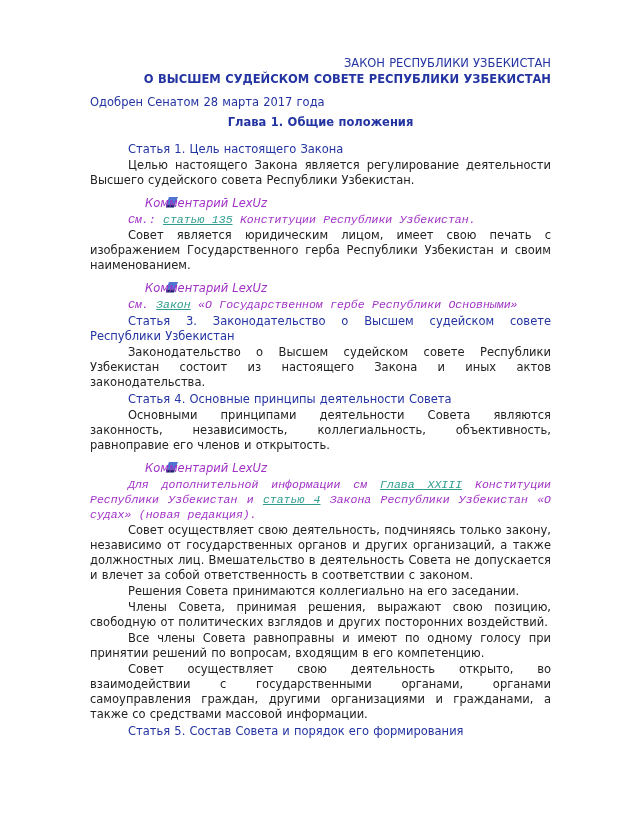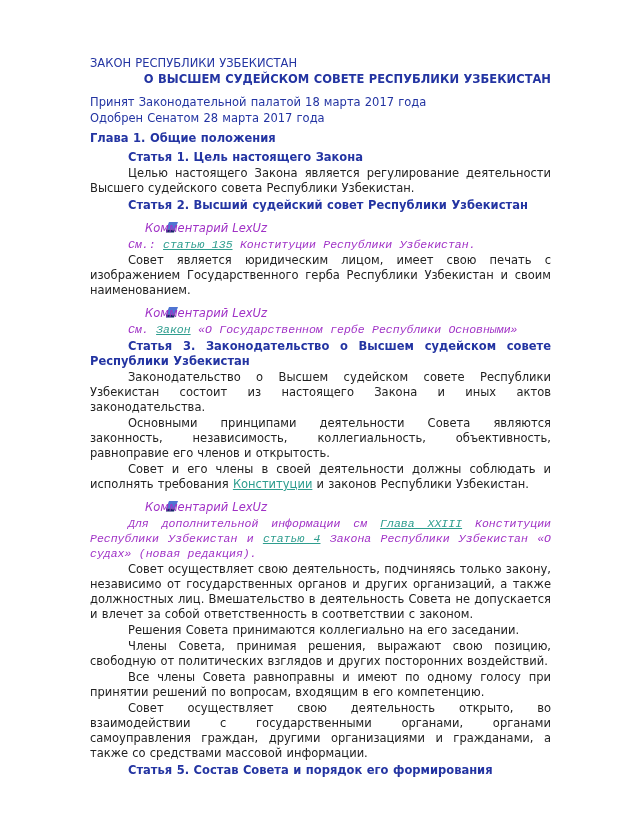--- a/index.html
+++ b/index.html
@@ -21,44 +21,44 @@
     padding: 55px 89px 20px 90px;
     background: #ffffff;
   }
   .blk {
     margin: 1px 0;
     font-size: 11.5px;
     line-height: 15px;
     word-spacing: 0.5px;
   }
   .doc-title {
-    text-align: left;
+    text-align: right;
     color: #2334a2;
     font-weight: normal;
   }
   .doc-subtitle {
     text-align: right;
     color: #2334a2;
     font-weight: bold;
     margin-bottom: 8px;
   }
   .meta {
     color: #2334a2;
     text-align: left;
   }
   .chapter {
-    text-align: left;
+    text-align: center;
     color: #2334a2;
     font-weight: bold;
     margin-top: 5px;
-    margin-bottom: 4px;
+    margin-bottom: 12px;
   }
   .article {
     color: #2334a2;
-    font-weight: bold;
+    font-weight: normal;
     text-align: justify;
     text-indent: 38px;
     margin-top: 2px;
   }
   .para {
     color: #222222;
     text-align: justify;
     text-indent: 38px;
   }
   .comment-label {
@@ -86,41 +86,39 @@
     vertical-align: -1px;
     margin-right: 5px;
   }
 </style>
 </head>
 <body>
 
 <div class="page">
     <p class="blk doc-title"><span>ЗАКОН РЕСПУБЛИКИ УЗБЕКИСТАН</span></p>
     <p class="blk doc-subtitle"><span>О ВЫСШЕМ СУДЕЙСКОМ СОВЕТЕ РЕСПУБЛИКИ УЗБЕКИСТАН</span></p>
-    <p class="blk meta"><span>Принят Законодательной палатой 18 марта 2017 года</span></p>
     <p class="blk meta"><span>Одобрен Сенатом 28 марта 2017 года</span></p>
     <p class="blk chapter"><span>Глава 1. Общие положения</span></p>
     <p class="blk article"><span>Статья 1. Цель настоящего Закона</span></p>
     <p class="blk para"><span>Целью настоящего Закона является регулирование деятельности Высшего судейского совета Республики Узбекистан.</span></p>
-    <p class="blk article"><span>Статья 2. Высший судейский совет Республики Узбекистан</span></p>
     <p class="blk comment-label"><span class="lexuz-icon"><svg width="12" height="11" viewBox="0 0 12 11" xmlns="http://www.w3.org/2000/svg">
           <polygon points="3,0 12,0 9,7.6 0,7.6" fill="#4f74d2"></polygon>
           <polygon points="0,7.6 9,7.6 8.1,10.6 -0.9,10.6" fill="#17266b"></polygon>
         </svg></span><span>Комментарий LexUz</span></p>
     <p class="blk comment"><span>См.: </span><a class="doclink" href="#">статью 135</a><span> Конституции Республики Узбекистан.</span></p>
     <p class="blk para"><span>Совет является юридическим лицом, имеет свою печать с изображением Государственного герба Республики Узбекистан и своим наименованием.</span></p>
     <p class="blk comment-label"><span class="lexuz-icon"><svg width="12" height="11" viewBox="0 0 12 11" xmlns="http://www.w3.org/2000/svg">
           <polygon points="3,0 12,0 9,7.6 0,7.6" fill="#4f74d2"></polygon>
           <polygon points="0,7.6 9,7.6 8.1,10.6 -0.9,10.6" fill="#17266b"></polygon>
         </svg></span><span>Комментарий LexUz</span></p>
     <p class="blk comment"><span>См. </span><a class="doclink" href="#">Закон</a><span> «О Государственном гербе Республики Основными»</span></p>
     <p class="blk article"><span>Статья 3. Законодательство о Высшем судейском совете Республики Узбекистан</span></p>
     <p class="blk para"><span>Законодательство о Высшем судейском совете Республики Узбекистан состоит из настоящего Закона и иных актов законодательства.</span></p>
+    <p class="blk article"><span>Статья 4. Основные принципы деятельности Совета</span></p>
     <p class="blk para"><span>Основными принципами деятельности Совета являются законность, независимость, коллегиальность, объективность, равноправие его членов и открытость.</span></p>
-    <p class="blk para"><span>Совет и его члены в своей деятельности должны соблюдать и исполнять требования </span><a class="doclink" href="#">Конституции</a><span> и законов Республики Узбекистан.</span></p>
     <p class="blk comment-label"><span class="lexuz-icon"><svg width="12" height="11" viewBox="0 0 12 11" xmlns="http://www.w3.org/2000/svg">
           <polygon points="3,0 12,0 9,7.6 0,7.6" fill="#4f74d2"></polygon>
           <polygon points="0,7.6 9,7.6 8.1,10.6 -0.9,10.6" fill="#17266b"></polygon>
         </svg></span><span>Комментарий LexUz</span></p>
     <p class="blk comment"><span>Для дополнительной информации см </span><a class="doclink" href="#">Глава XXIII</a><span> Конституции Республики Узбекистан и </span><a class="doclink" href="#">статью 4</a><span> Закона Республики Узбекистан «О судах» (новая редакция).</span></p>
     <p class="blk para"><span>Совет осуществляет свою деятельность, подчиняясь только закону, независимо от государственных органов и других организаций, а также должностных лиц. Вмешательство в деятельность Совета не допускается и влечет за собой ответственность в соответствии с законом.</span></p>
     <p class="blk para"><span>Решения Совета принимаются коллегиально на его заседании.</span></p>
     <p class="blk para"><span>Члены Совета, принимая решения, выражают свою позицию, свободную от политических взглядов и других посторонних воздействий.</span></p>
     <p class="blk para"><span>Все члены Совета равноправны и имеют по одному голосу при принятии решений по вопросам, входящим в его компетенцию.</span></p>
     <p class="blk para"><span>Совет осуществляет свою деятельность открыто, во взаимодействии с государственными органами, органами самоуправления граждан, другими организациями и гражданами, а также со средствами массовой информации.</span></p>

